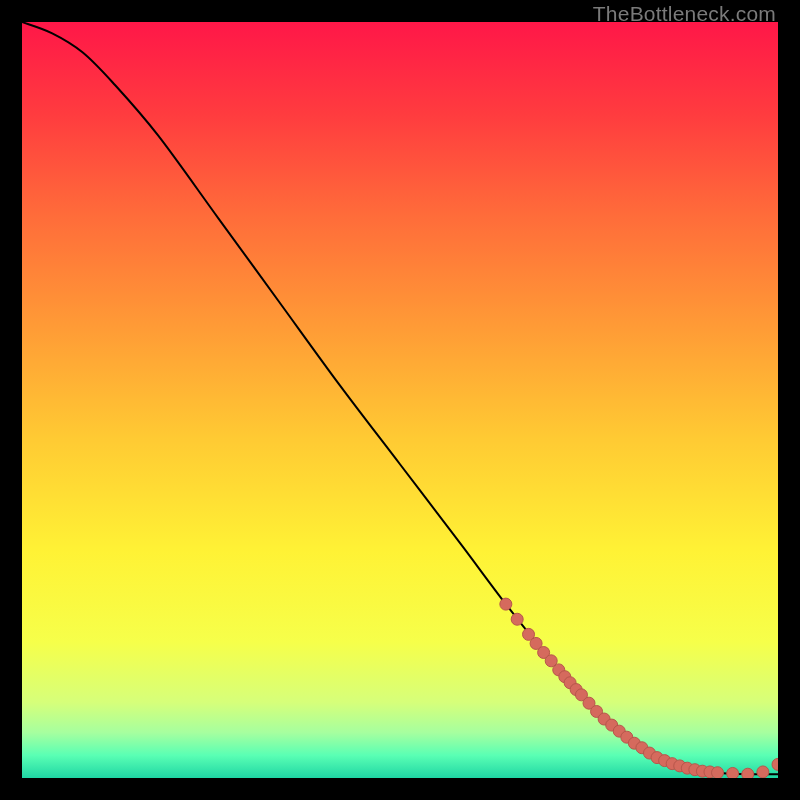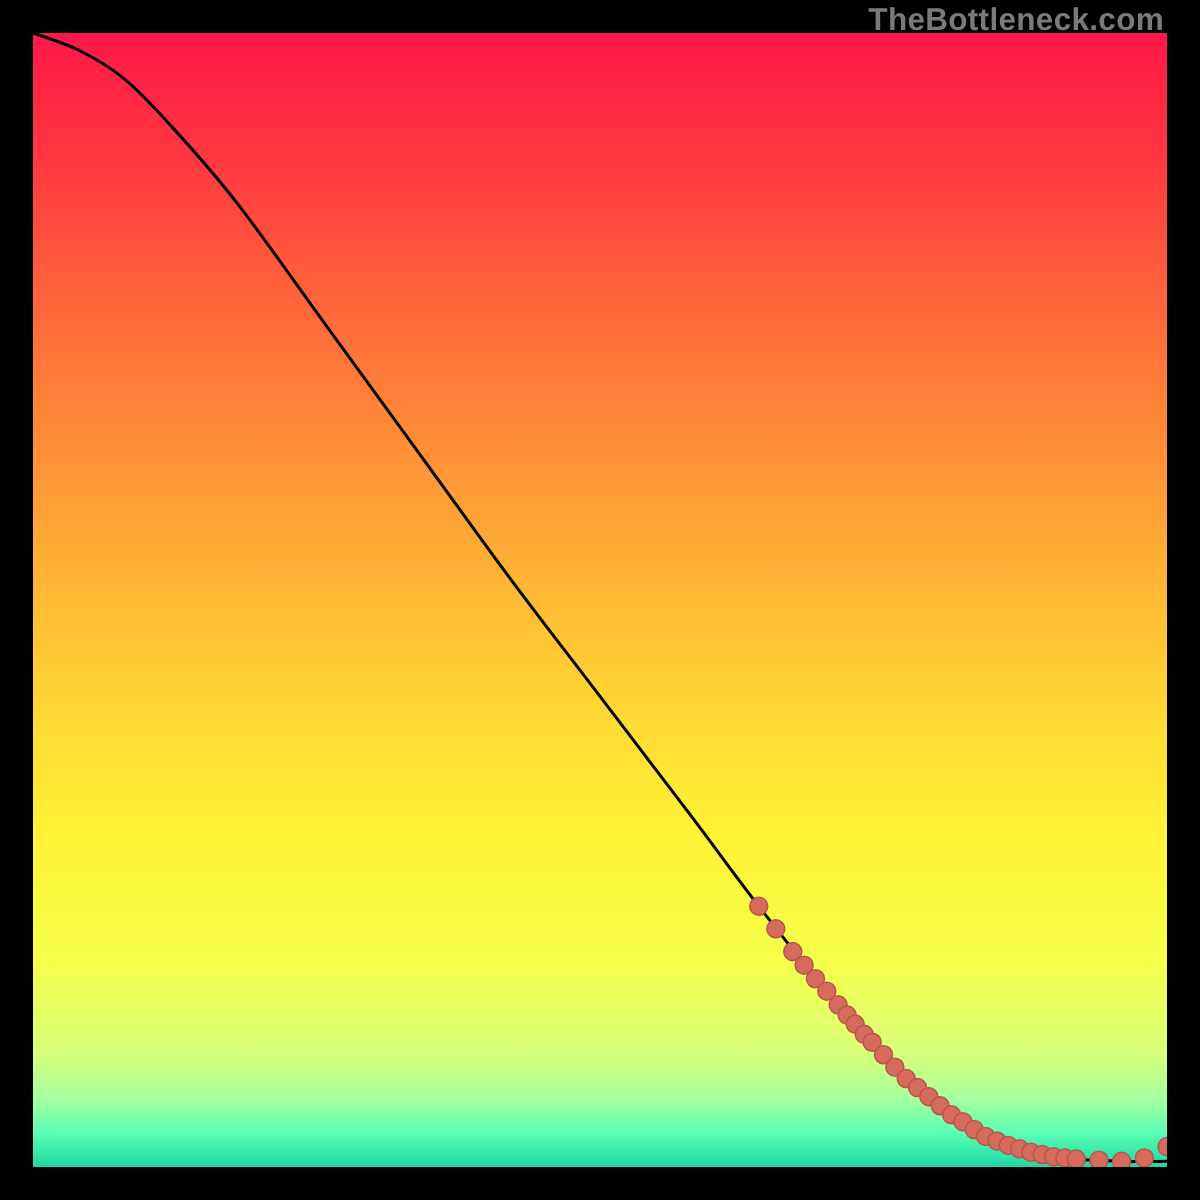--- a/index.html
+++ b/index.html
@@ -37,21 +37,21 @@
     top: 0;
     width: 756px;
     height: 756px;
   }
   .watermark {
     position: absolute;
     right: 24px;
     top: 2px;
     color: #7a7a7a;
     font-size: 21px;
-    font-weight: 700;
+    font-weight: 400;
     letter-spacing: 0.2px;
     user-select: none;
   }
 </style>
 </head>
 <body>
 
 <div class="stage">
 
   <div class="plot">

